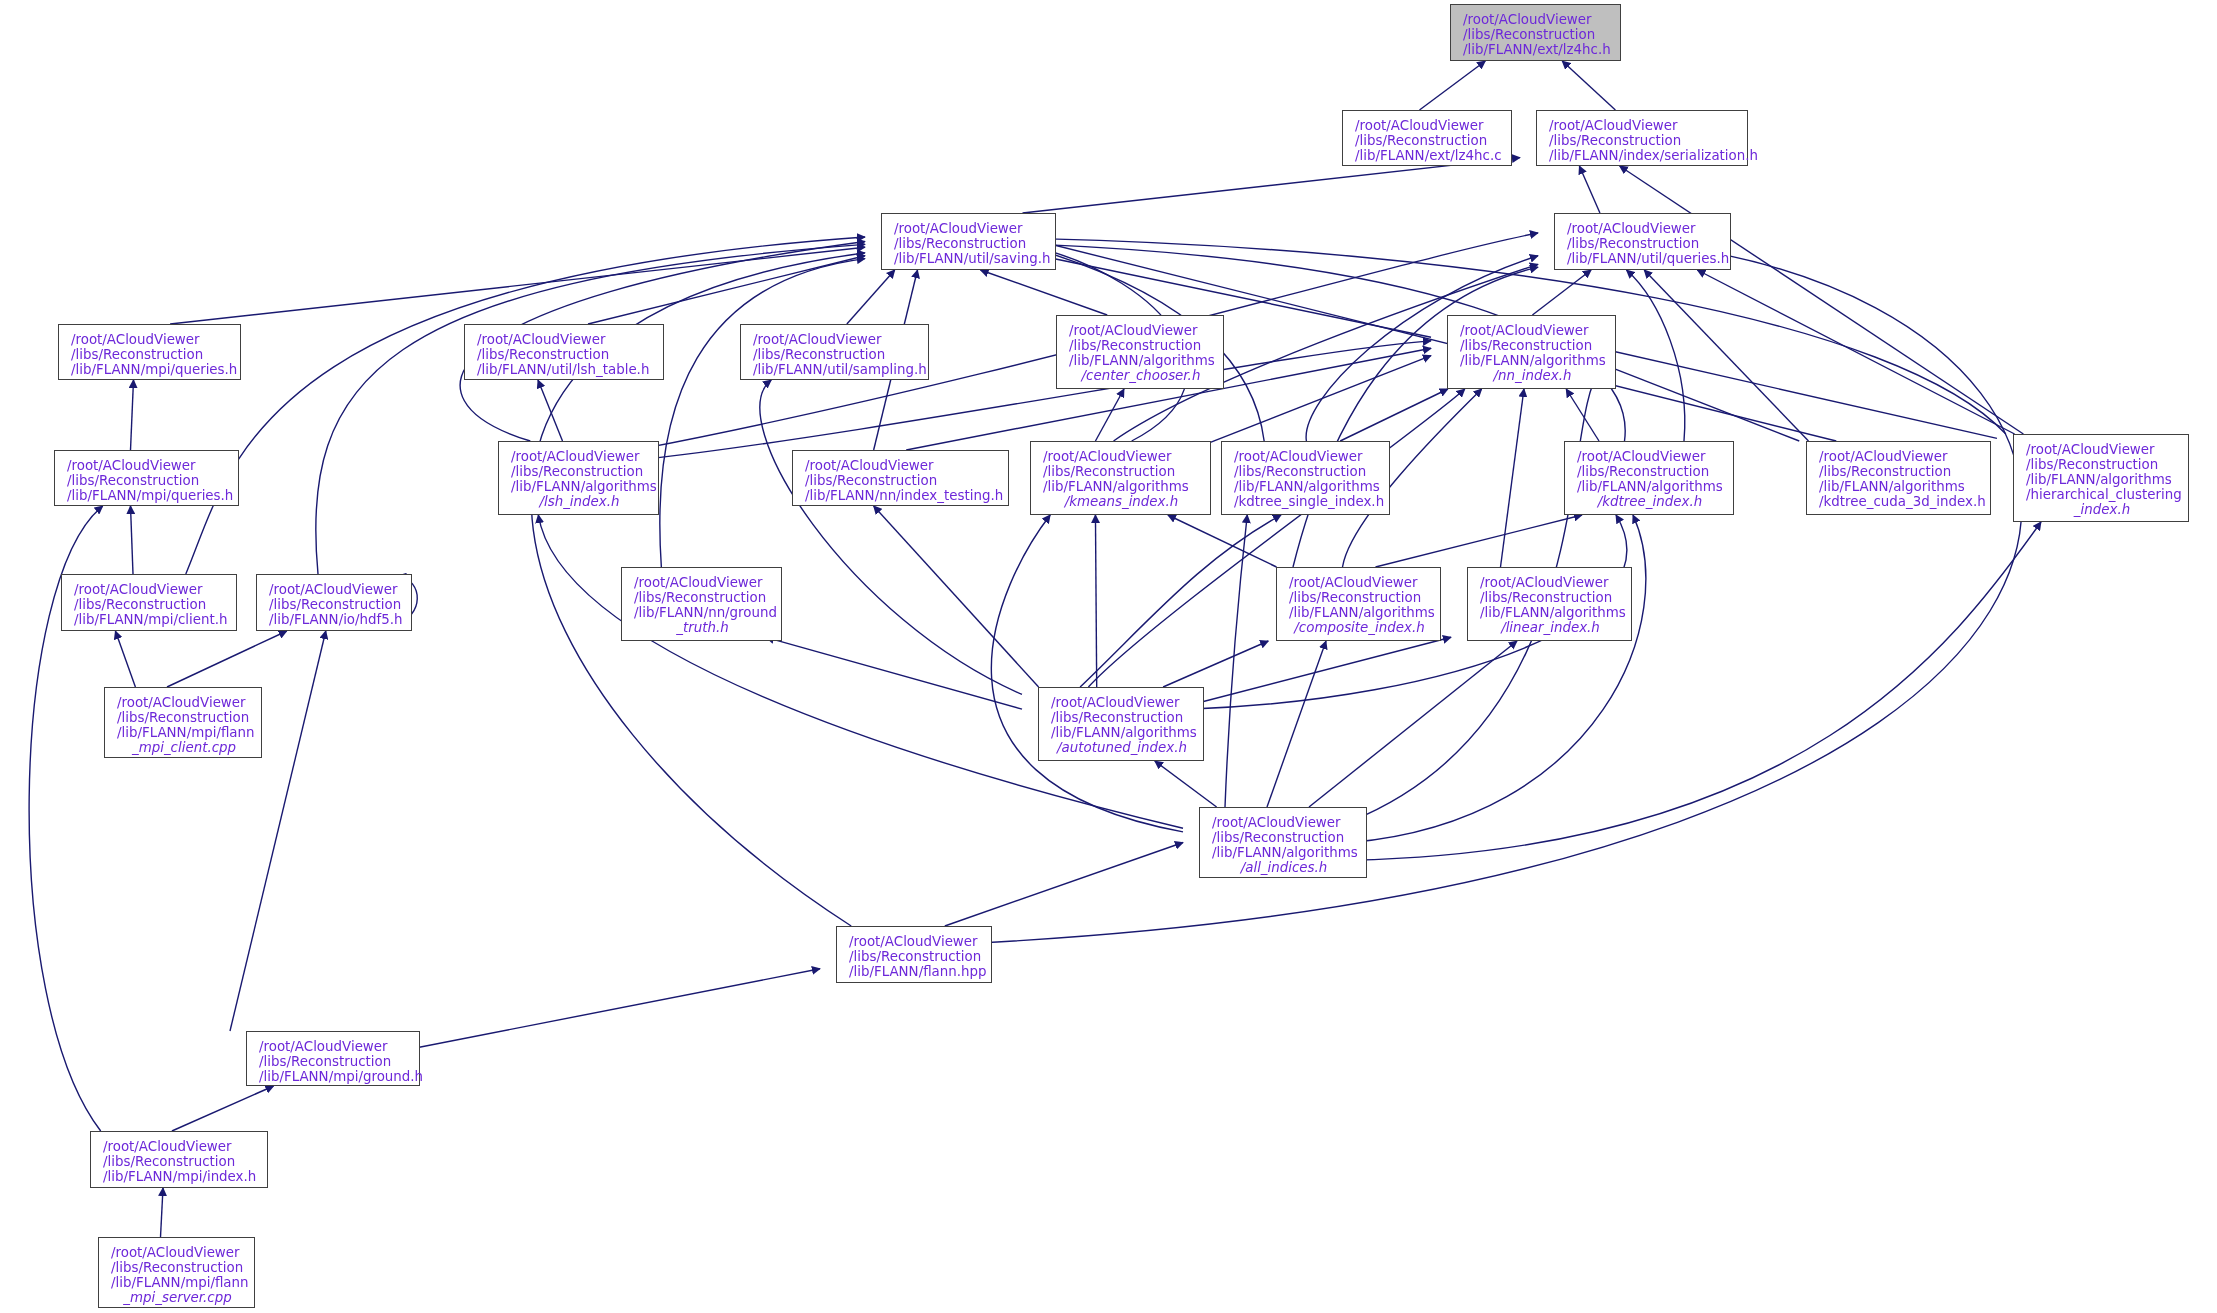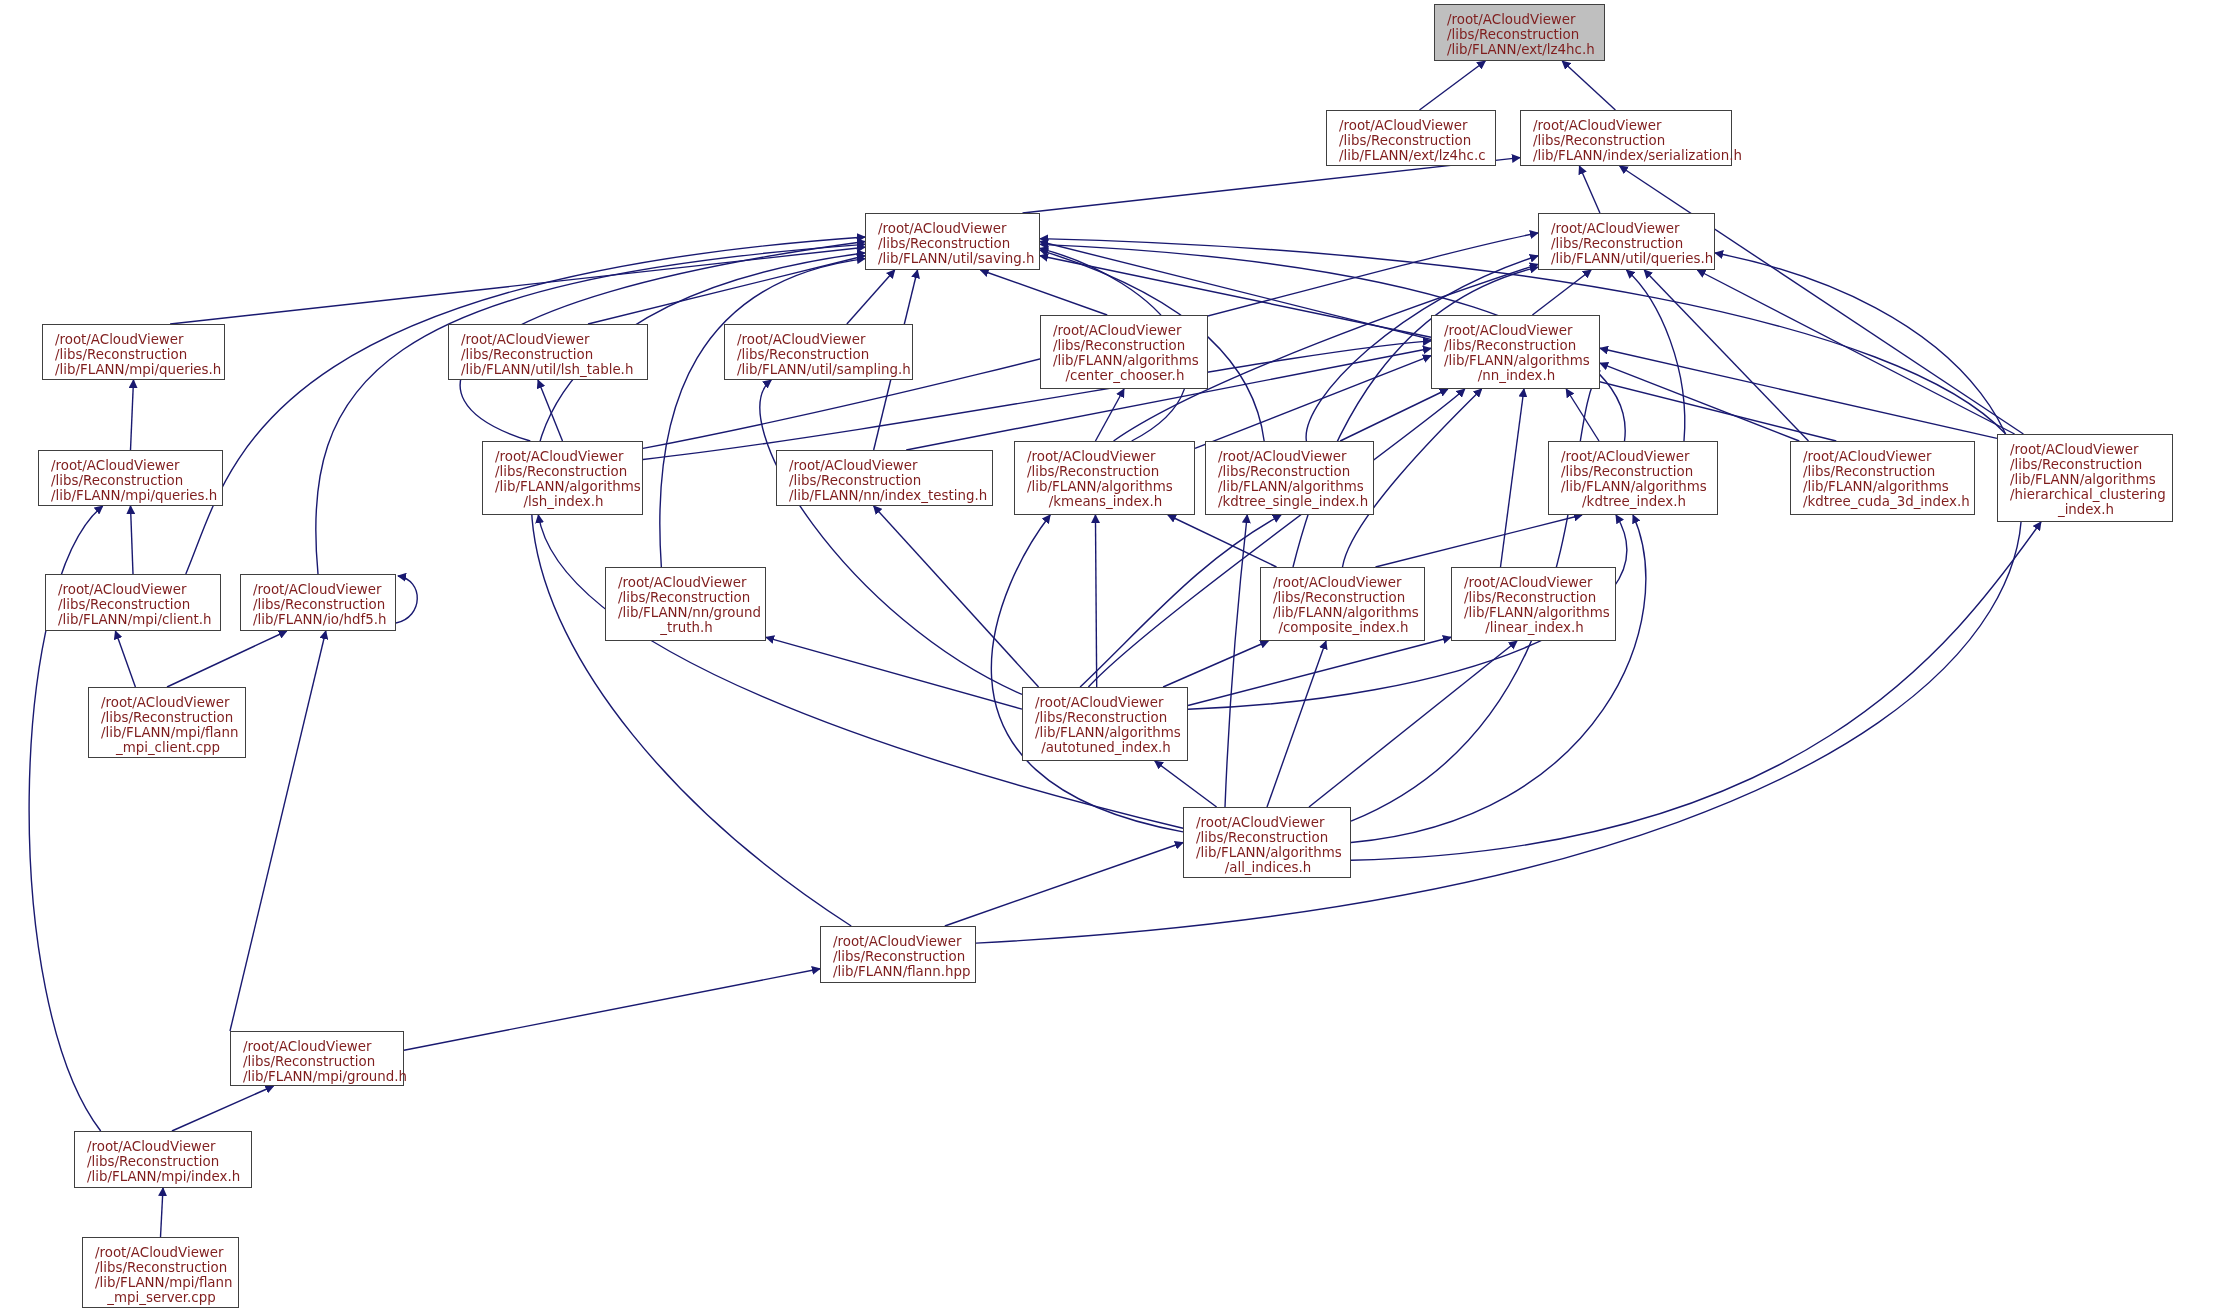--- a/index.html
+++ b/index.html
@@ -1,24 +1,24 @@
 <!DOCTYPE html>
 <html><head>
 <meta charset="utf-8">
 <style>
   html, body { margin:0; padding:0; background:#ffffff; }
   body { width:2217px; height:1313px; position:relative; overflow:hidden;
          font-family:"DejaVu Sans", sans-serif; }
   #graph { position:absolute; left:0; top:0; width:2217px; height:1313px; }
   .node { position:absolute; box-sizing:border-box; border:1.5px solid #404040;
-          background:#ffffff; color:#7f1d1d; font-size:13.4px; line-height:15px;
-          padding:7px 10px 0 12px; white-space:pre; cursor:pointer; }
+          background:#ffffff; color:#6d28d9; font-size:13.4px; line-height:15px;
+          padding:7px 10px 0 12px; white-space:pre; cursor:pointer;margin-left:16px; }
   .node.root { background:#bfbfbf; }
   .node .ln { display:block; }
-  .node .ln.c { text-align:center; }
+  .node .ln.c { text-align:center;font-style:italic; }
 </style>
 </head>
 <body>
 
 <svg id="graph" xmlns="http://www.w3.org/2000/svg" width="2217" height="1313">
   <defs>
     <marker id="arr" viewBox="0 0 10 10" refX="9" refY="5" markerWidth="9" markerHeight="9" orient="auto" markerUnits="userSpaceOnUse">
       <path d="M0,0 L10,5 L0,10 z" fill="#191970"></path>
     </marker>
   </defs>

